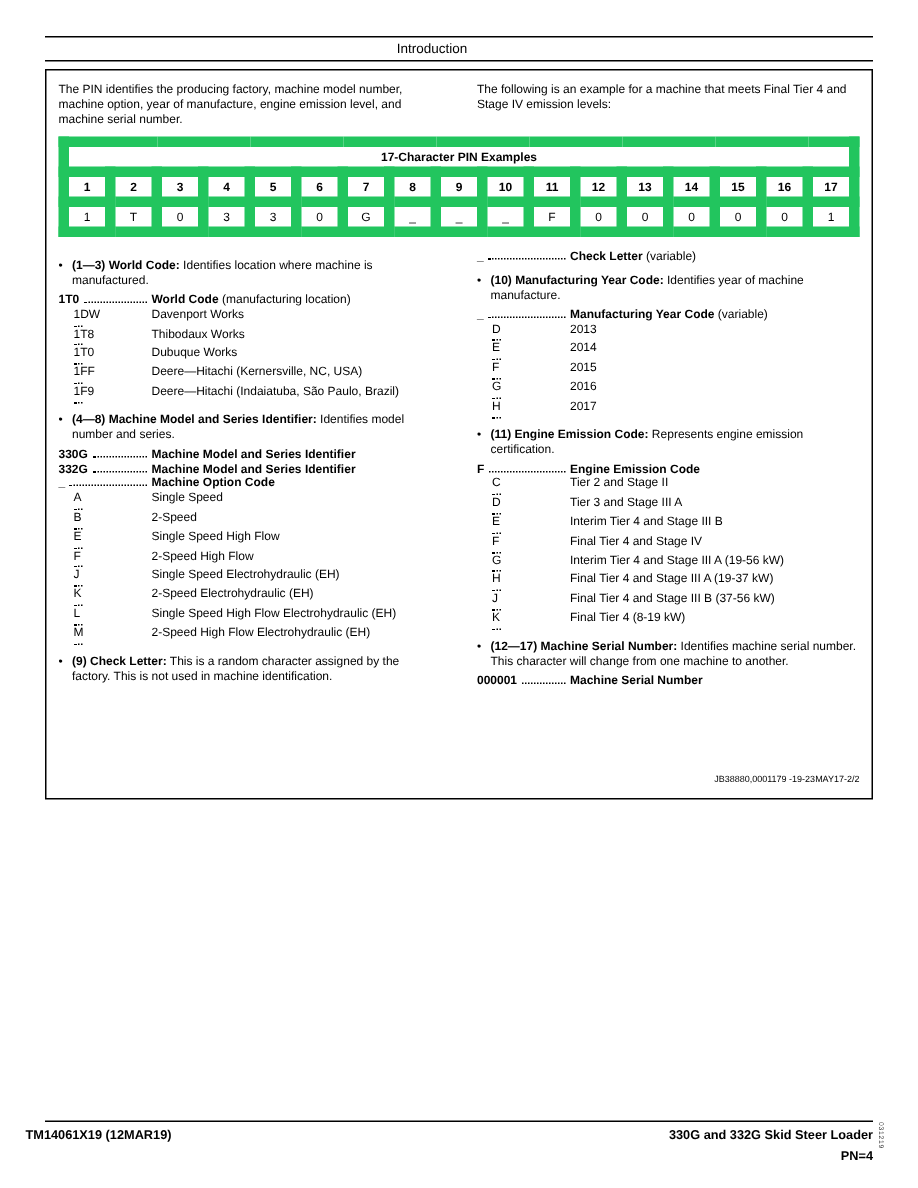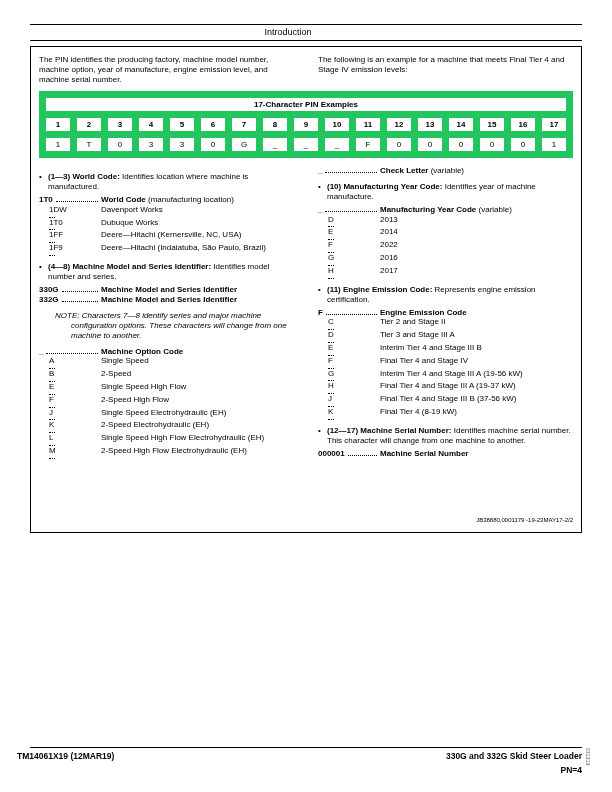--- a/index.html
+++ b/index.html
@@ -121,20 +121,27 @@
         </div>
         <div class="defrow ind">
           <span class="termcell">
             <span class="term">1DW</span>
             <span class="dots"></span>
           </span>
           <span class="def"><span class="defmain">Davenport Works</span></span>
         </div>
         <div class="defrow ind">
           <span class="termcell">
+            <span class="term">1T8</span>
+            <span class="dots"></span>
+          </span>
+          <span class="def"><span class="defmain">Thibodaux Works</span></span>
+        </div>
+        <div class="defrow ind">
+          <span class="termcell">
             <span class="term">1T0</span>
             <span class="dots"></span>
           </span>
           <span class="def"><span class="defmain">Dubuque Works</span></span>
         </div>
         <div class="defrow ind">
           <span class="termcell">
             <span class="term">1FF</span>
             <span class="dots"></span>
           </span>
@@ -155,21 +162,20 @@
           </span>
           <span class="def"><span class="defmain">Machine Model and Series Identifier</span></span>
         </div>
         <div class="defrow bold">
           <span class="termcell">
             <span class="term">332G</span>
             <span class="dots"></span>
           </span>
           <span class="def"><span class="defmain">Machine Model and Series Identifier</span></span>
         </div>
-        <div class="note">NOTE: Characters 7—8 identify series and major machine configuration options. These characters will change from one machine to another.</div>
         <div class="defrow bold">
           <span class="termcell">
             <span class="term">_</span>
             <span class="dots"></span>
           </span>
           <span class="def"><span class="defmain">Machine Option Code</span></span>
         </div>
         <div class="defrow ind">
           <span class="termcell">
             <span class="term">A</span>
@@ -219,20 +225,21 @@
           </span>
           <span class="def"><span class="defmain">Single Speed High Flow Electrohydraulic (EH)</span></span>
         </div>
         <div class="defrow ind">
           <span class="termcell">
             <span class="term">M</span>
             <span class="dots"></span>
           </span>
           <span class="def"><span class="defmain">2-Speed High Flow Electrohydraulic (EH)</span></span>
         </div>
+        <div class="bullet"><b>(9) Check Letter:</b> This is a random character assigned by the factory. This is not used in machine identification.</div>
       </div>
     <div class="col" id="right-column">
         <div class="defrow bold">
           <span class="termcell">
             <span class="term">_</span>
             <span class="dots"></span>
           </span>
           <span class="def"><span class="defmain">Check Letter</span><span class="suffix"> (variable)</span></span>
         </div>
         <div class="bullet"><b>(10) Manufacturing Year Code:</b> Identifies year of machine manufacture.</div>
@@ -255,21 +262,21 @@
             <span class="term">E</span>
             <span class="dots"></span>
           </span>
           <span class="def"><span class="defmain">2014</span></span>
         </div>
         <div class="defrow ind">
           <span class="termcell">
             <span class="term">F</span>
             <span class="dots"></span>
           </span>
-          <span class="def"><span class="defmain">2022</span></span>
+          <span class="def"><span class="defmain">2015</span></span>
         </div>
         <div class="defrow ind">
           <span class="termcell">
             <span class="term">G</span>
             <span class="dots"></span>
           </span>
           <span class="def"><span class="defmain">2016</span></span>
         </div>
         <div class="defrow ind">
           <span class="termcell">

